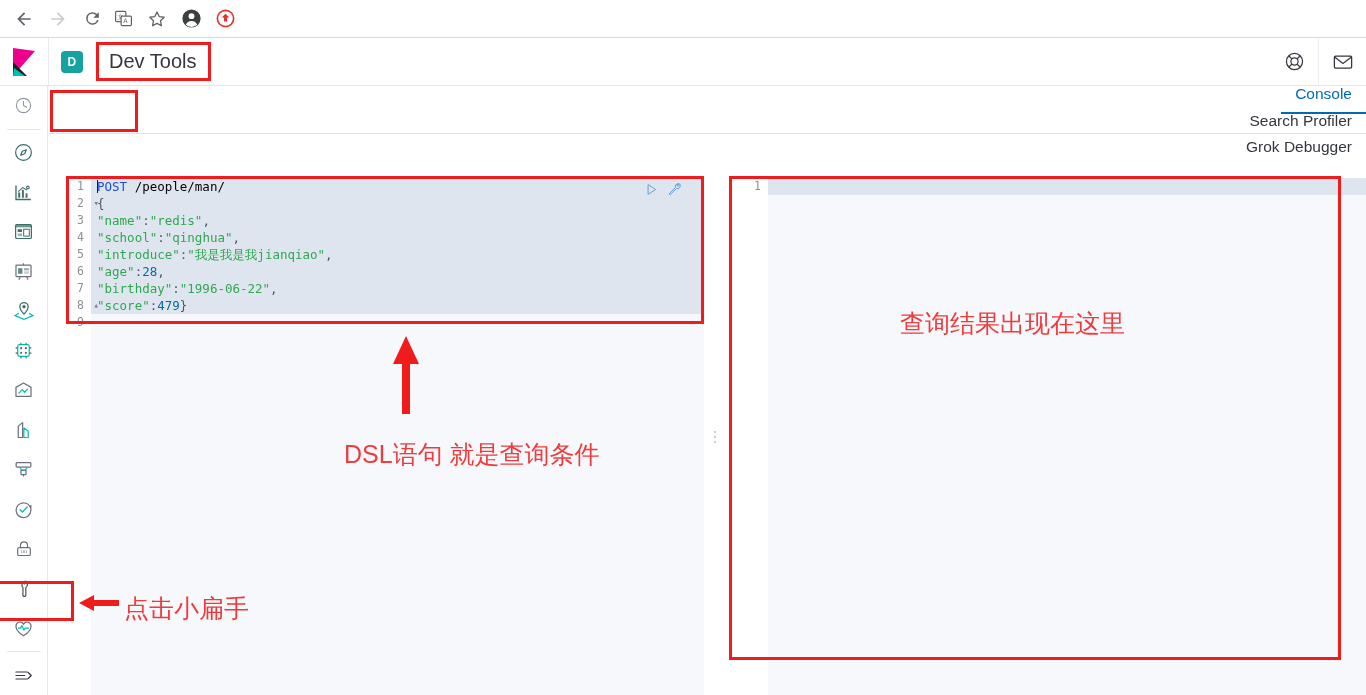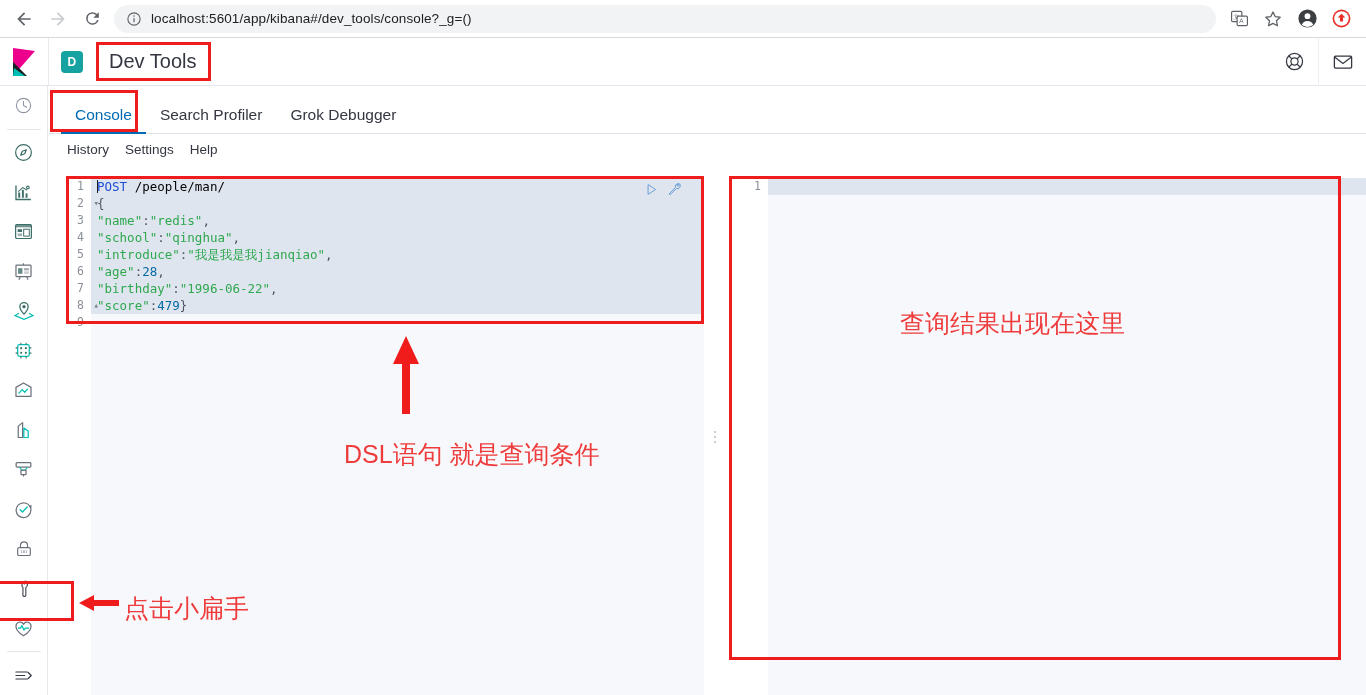--- a/index.html
+++ b/index.html
@@ -88,20 +88,21 @@
   
   .k-main {
     position: absolute; top: 86px; left: 49px;
     width: 1317px; height: 609px;
     background: #ffffff;
   }
   .tabs {
     height: 48px; display: flex; align-items: flex-end;
     padding-left: 12px;
     border-bottom: 1px solid #e0e3e9;
+    flex-direction: column;
   }
   .tab {
     font-size: 15.5px; color: #343741;
     padding: 0 14px 11px 14px;
     position: relative; line-height: 1;
   }
   .tab.active { color: #006bb4; }
   .tab.active::after {
     content: ""; position: absolute;
     left: 0; right: 0; bottom: -1px; height: 2px;
@@ -212,30 +213,20 @@
         <path d="M4 11h12.2l-5.6-5.6L12 4l8 8-8 8-1.4-1.4 5.6-5.6H4z" fill="#c8cbcf"></path>
       </svg>
     </div>
     <div class="nav-btn">
       <svg width="19" height="19" viewBox="0 0 24 24">
         <path d="M17.65 6.35A7.96 7.96 0 0 0 12 4a8 8 0 1 0 7.73 10h-2.08A6 6 0 1 1 12 6c1.66 0 3.14.69 4.22 1.78L13 11h7V4z" fill="#5f6368"></path>
       </svg>
     </div>
   </div>
 
-  <div class="omnibox">
-    <span class="omni-info">
-      <svg width="16" height="16" viewBox="0 0 24 24">
-        <circle cx="12" cy="12" r="9.2" fill="none" stroke="#5f6368" stroke-width="1.7"></circle>
-        <rect x="11.1" y="10.4" width="1.8" height="6.4" rx="0.8" fill="#5f6368"></rect>
-        <circle cx="12" cy="7.6" r="1.1" fill="#5f6368"></circle>
-      </svg>
-    </span>
-    <span class="omni-url">localhost:5601/app/kibana#/dev_tools/console?_g=()</span>
-  </div>
 
   <div class="browser-actions">
     <div class="bact">
       <svg width="19" height="19" viewBox="0 0 24 24">
         <rect x="2" y="3" width="13" height="13" rx="1.4" fill="none" stroke="#5f6368" stroke-width="1.5"></rect>
         <text x="4.2" y="12.4" font-size="8" font-family="DejaVu Sans" fill="#5f6368">文</text>
         <rect x="9" y="9" width="13" height="12" rx="1.4" fill="#ffffff" stroke="#5f6368" stroke-width="1.5"></rect>
         <text x="11.6" y="18.2" font-size="8" font-family="DejaVu Sans" fill="#5f6368">A</text>
       </svg>
     </div>
@@ -422,25 +413,20 @@
 </div>
 
 <div class="k-main">
 
   <div class="tabs">
     <div class="tab active">Console</div>
     <div class="tab">Search Profiler</div>
     <div class="tab">Grok Debugger</div>
   </div>
 
-  <div class="submenu">
-    <div class="submenu-item">History</div>
-    <div class="submenu-item">Settings</div>
-    <div class="submenu-item">Help</div>
-  </div>
 
   <div class="editors">
 
     <div class="ed-left">
       <div class="hl-bg"></div>
 
       <div class="gutter">
         <div class="gutter-row"><span>1</span></div>
         <div class="gutter-row"><span>2</span><span class="fold">▾</span></div>
         <div class="gutter-row"><span>3</span></div>

